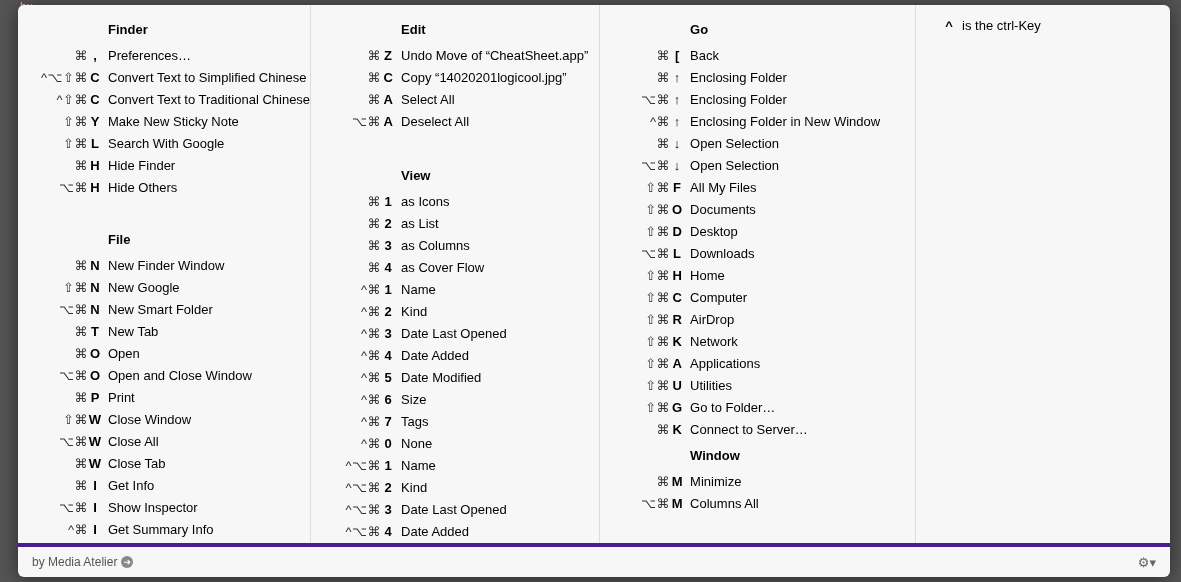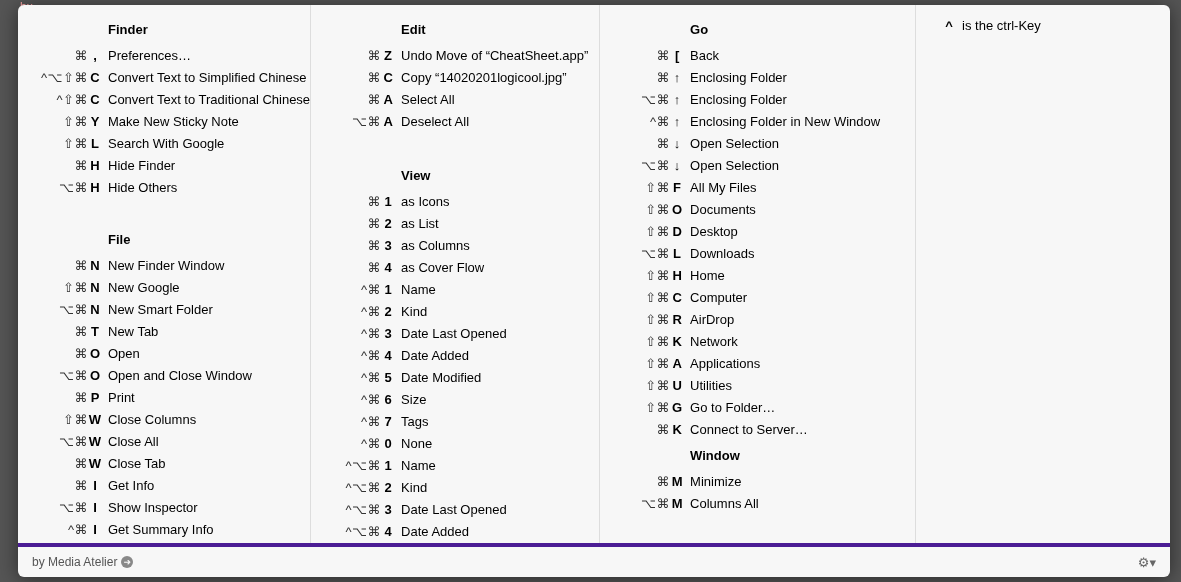--- a/index.html
+++ b/index.html
@@ -136,21 +136,21 @@
           <span class="label">Open and Close Window</span>
         </div>
         <div class="row">
           <span class="keys">⌘</span>
           <span class="key">P</span>
           <span class="label">Print</span>
         </div>
         <div class="row">
           <span class="keys">⇧⌘</span>
           <span class="key">W</span>
-          <span class="label">Close Columns</span>
+          <span class="label">Close Window</span>
         </div>
         <div class="row">
           <span class="keys">⌥⌘</span>
           <span class="key">W</span>
           <span class="label">Close All</span>
         </div>
         <div class="row">
           <span class="keys">⌘</span>
           <span class="key">W</span>
           <span class="label">Close Tab</span>

